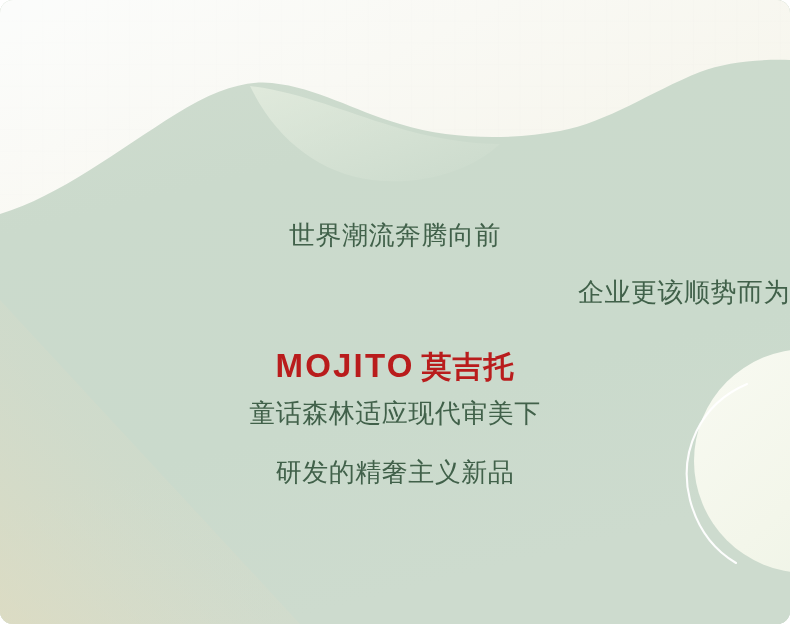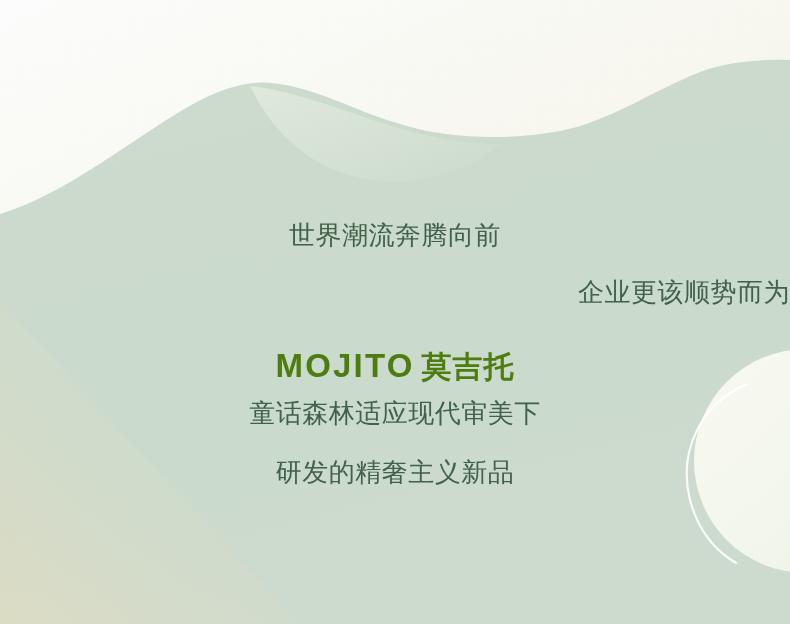--- a/index.html
+++ b/index.html
@@ -8,20 +8,21 @@
     background: #ffffff;
   }
 
   #banner {
     position: relative;
     width: 790px;
     height: 624px;
     overflow: hidden;
     font-family: "Liberation Sans", "DejaVu Sans", sans-serif;
     background: #d4dfd2;
+    border-radius: 13px;
   }
 
   
   .bg-layer {
     position: absolute;
     inset: 0;
     width: 100%;
     height: 100%;
     pointer-events: none;
   }
@@ -69,21 +70,21 @@
     margin: 0 0 31px 0;
     font-weight: 400;
     white-space: nowrap;
   }
   .line.l3 { margin-bottom: 44px; text-align: right; }
 
   .brand {
     margin: 0 0 18px 0;
     line-height: 1;
     white-space: nowrap;
-    color: #4d7c0f;
+    color: #b91c1c;
     font-weight: 700;
   }
   .brand .latin {
     font-size: 33px;
     letter-spacing: 2.2px;
     font-weight: 700;
   }
   .brand .cjk {
     font-size: 30px;
     letter-spacing: 1px;

